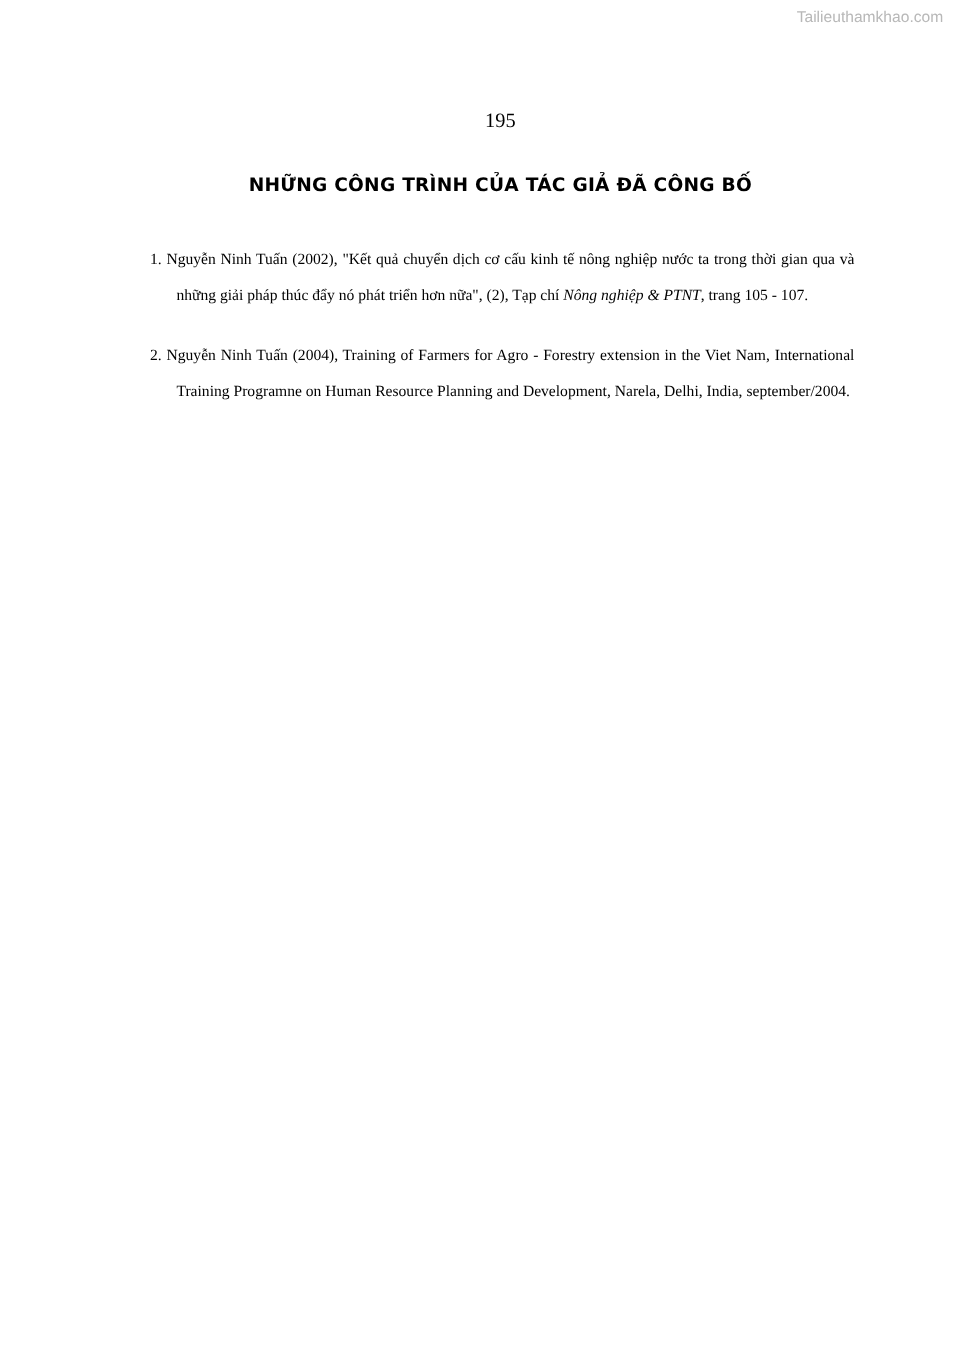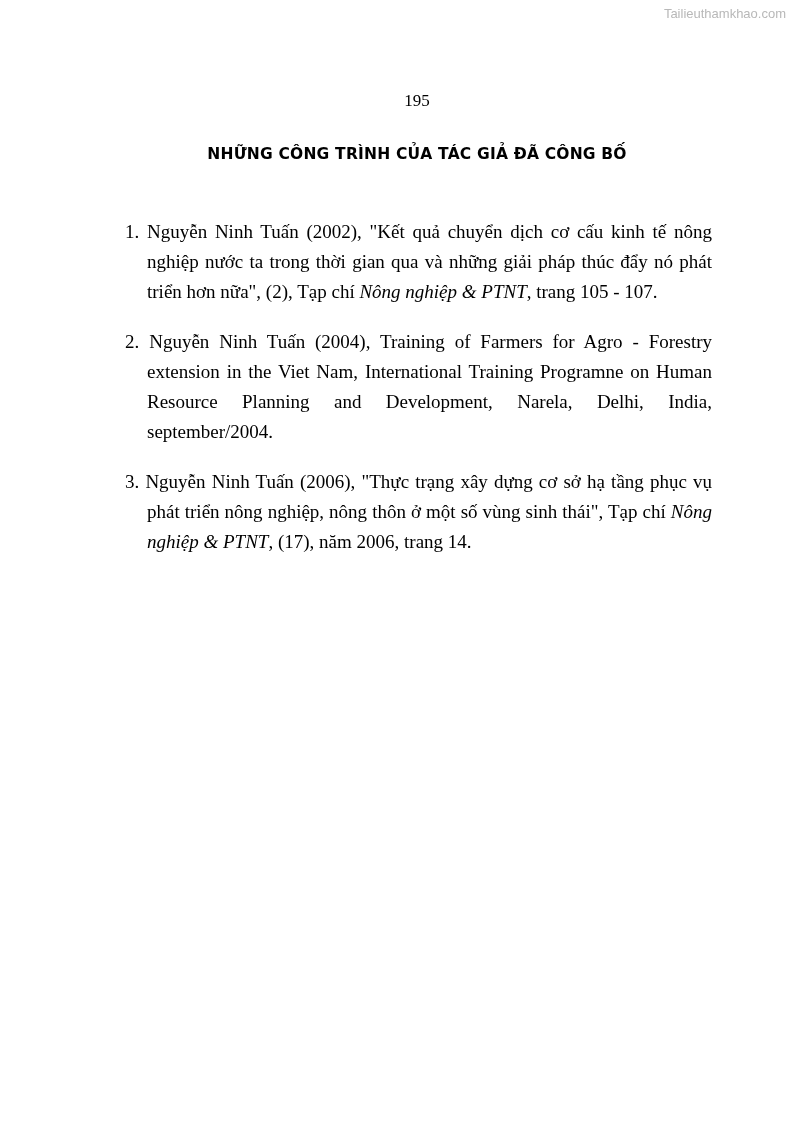--- a/index.html
+++ b/index.html
@@ -47,37 +47,35 @@
     .pub-list {
       position: absolute;
       left: 125px;
       top: 201px;
       width: 587px;
       margin: 0;
       padding: 0;
       list-style: none;
     }
     .pub-item {
-      font-size: 19px;
+      font-size: 13px;
       line-height: 30px;
       text-align: justify;
       text-align-last: left;
       padding-left: 22px;
       text-indent: -22px;
       margin-bottom: 20px;
-      margin-top: 16px;
     }
     .pub-item i { font-style: italic; }
   </style>
 </head>
 <body>
 
 <div class="watermark">Tailieuthamkhao.com</div>
 
 <div class="page-number">195</div>
 
 <div class="title">NHỮNG CÔNG TRÌNH CỦA TÁC GIẢ ĐÃ CÔNG BỐ</div>
 
 <ol class="pub-list">
   <li class="pub-item"><span>1.</span> <span>Nguyễn Ninh Tuấn (2002), "Kết quả chuyển dịch cơ cấu kinh tế nông nghiệp nước ta trong thời gian qua và những giải pháp thúc đẩy nó phát triển hơn nữa", (2), Tạp chí </span><i>Nông nghiệp &amp; PTNT</i><span>, trang 105 - 107.</span></li>
   <li class="pub-item"><span>2.</span> <span>Nguyễn Ninh Tuấn (2004), Training of Farmers for Agro - Forestry extension in the Viet Nam, International Training Programne on Human Resource Planning and Development, Narela, Delhi, India, september/2004.</span><i></i><span></span></li>
-  <li class="pub-item"><span>3.</span> <span>Nguyễn Ninh Tuấn (2006), "Thực trạng xây dựng cơ sở hạ tầng phục vụ phát triển nông nghiệp, nông thôn ở một số vùng sinh thái", Tạp chí </span><i>Nông nghiệp &amp; PTNT</i><span>, (17), năm 2006, trang 14.</span></li>
 </ol>
 
 </body></html>

